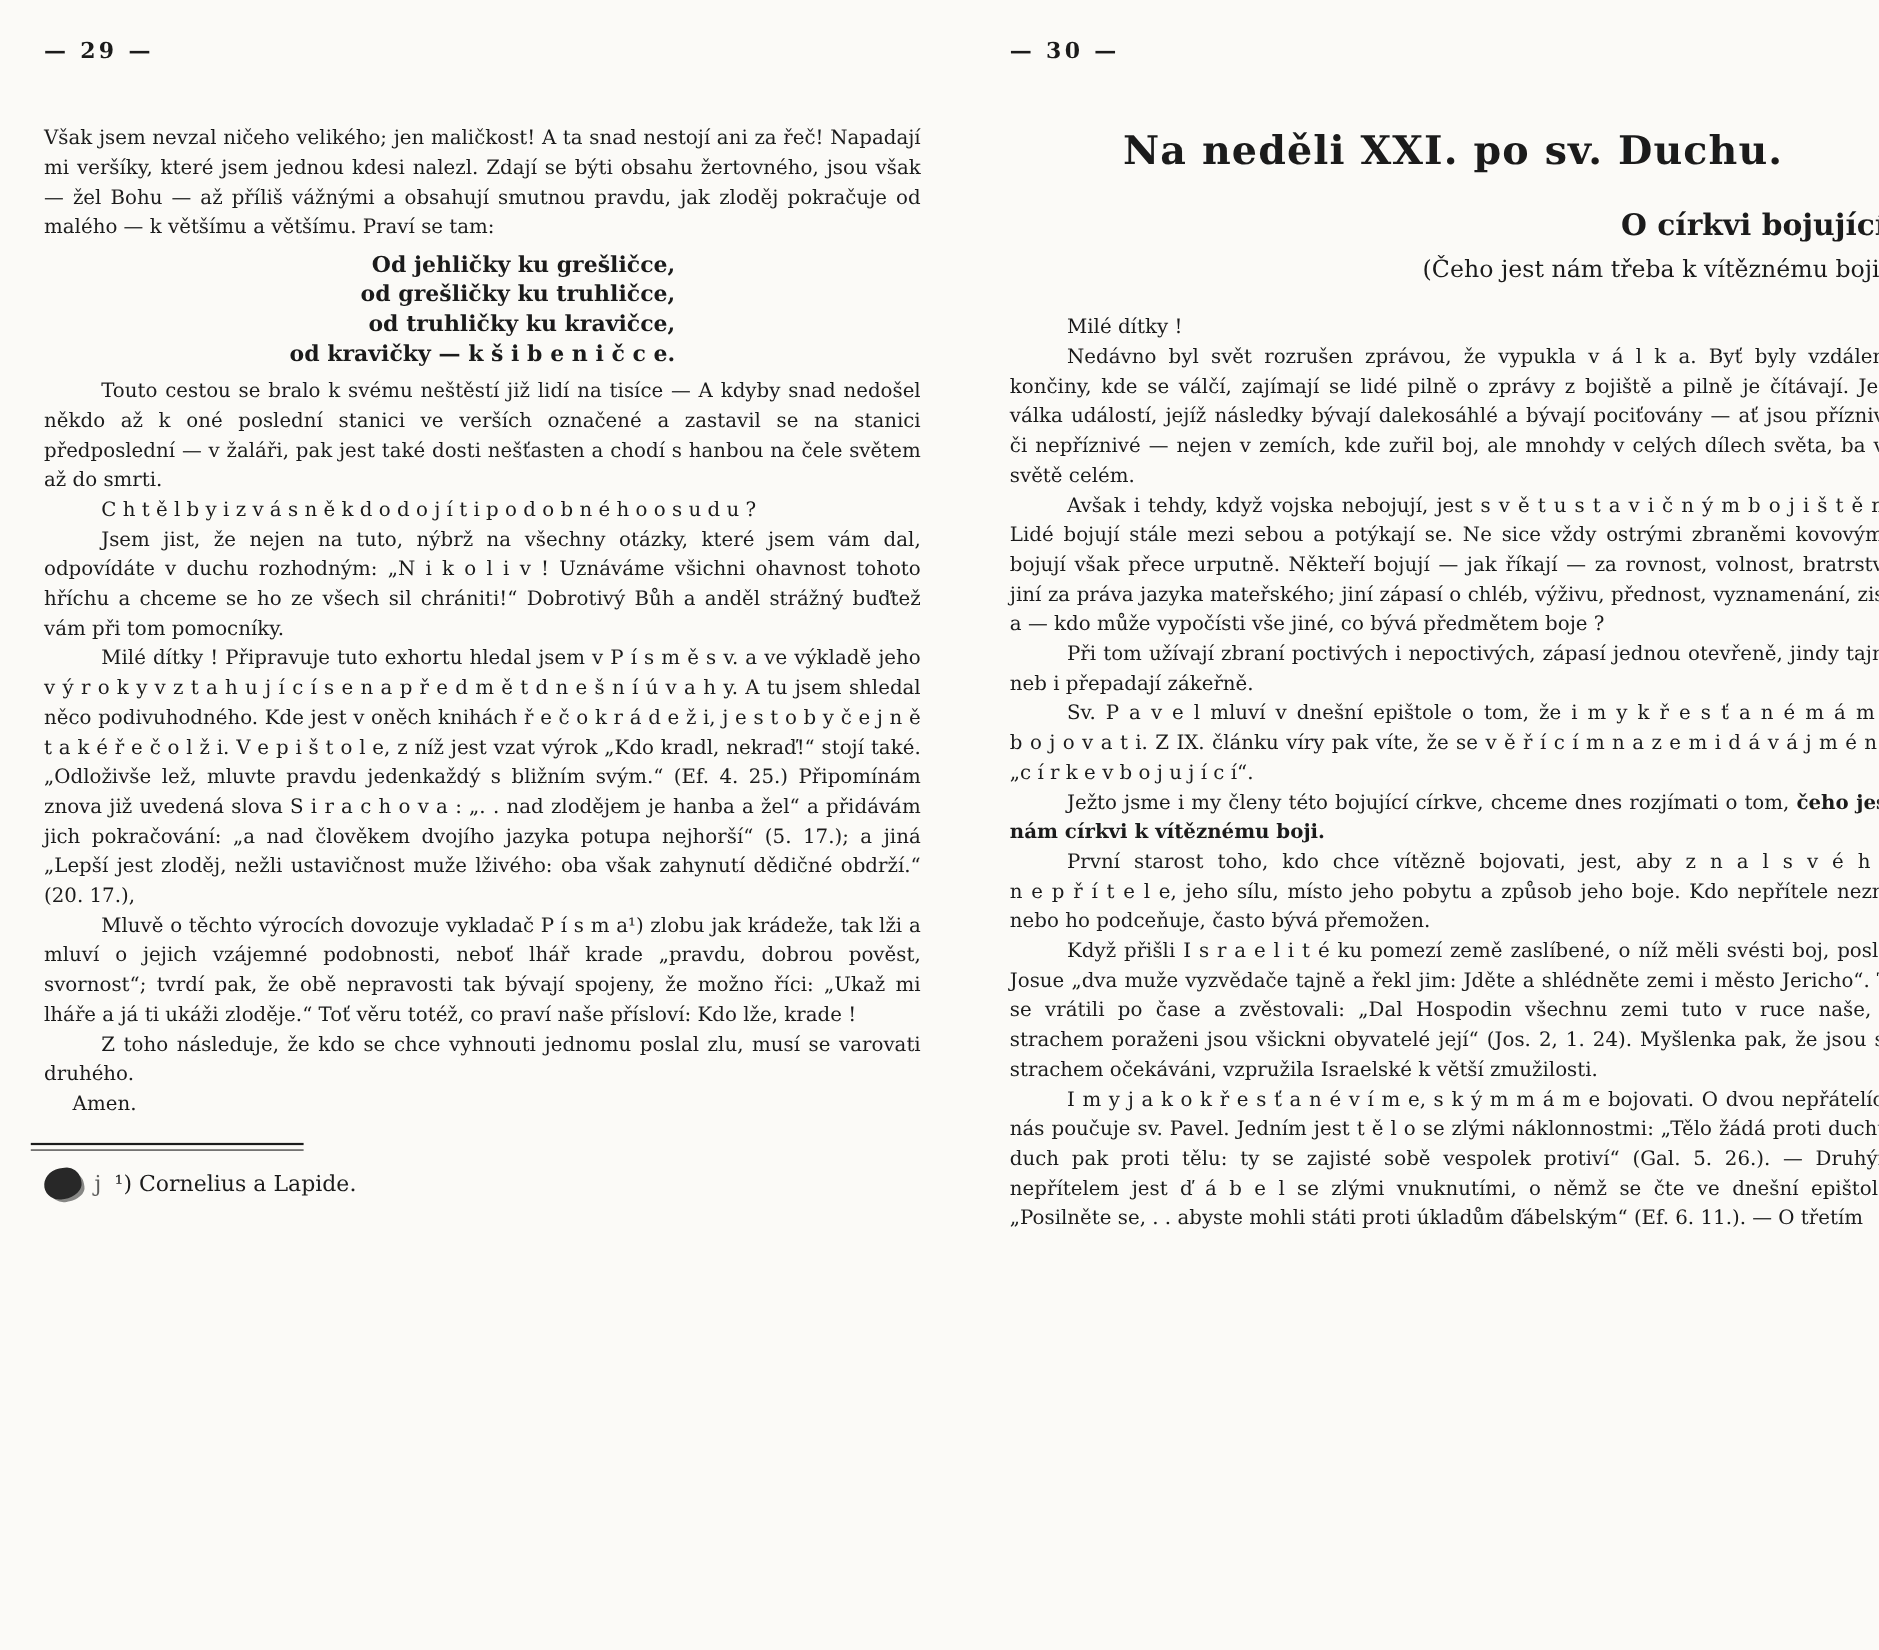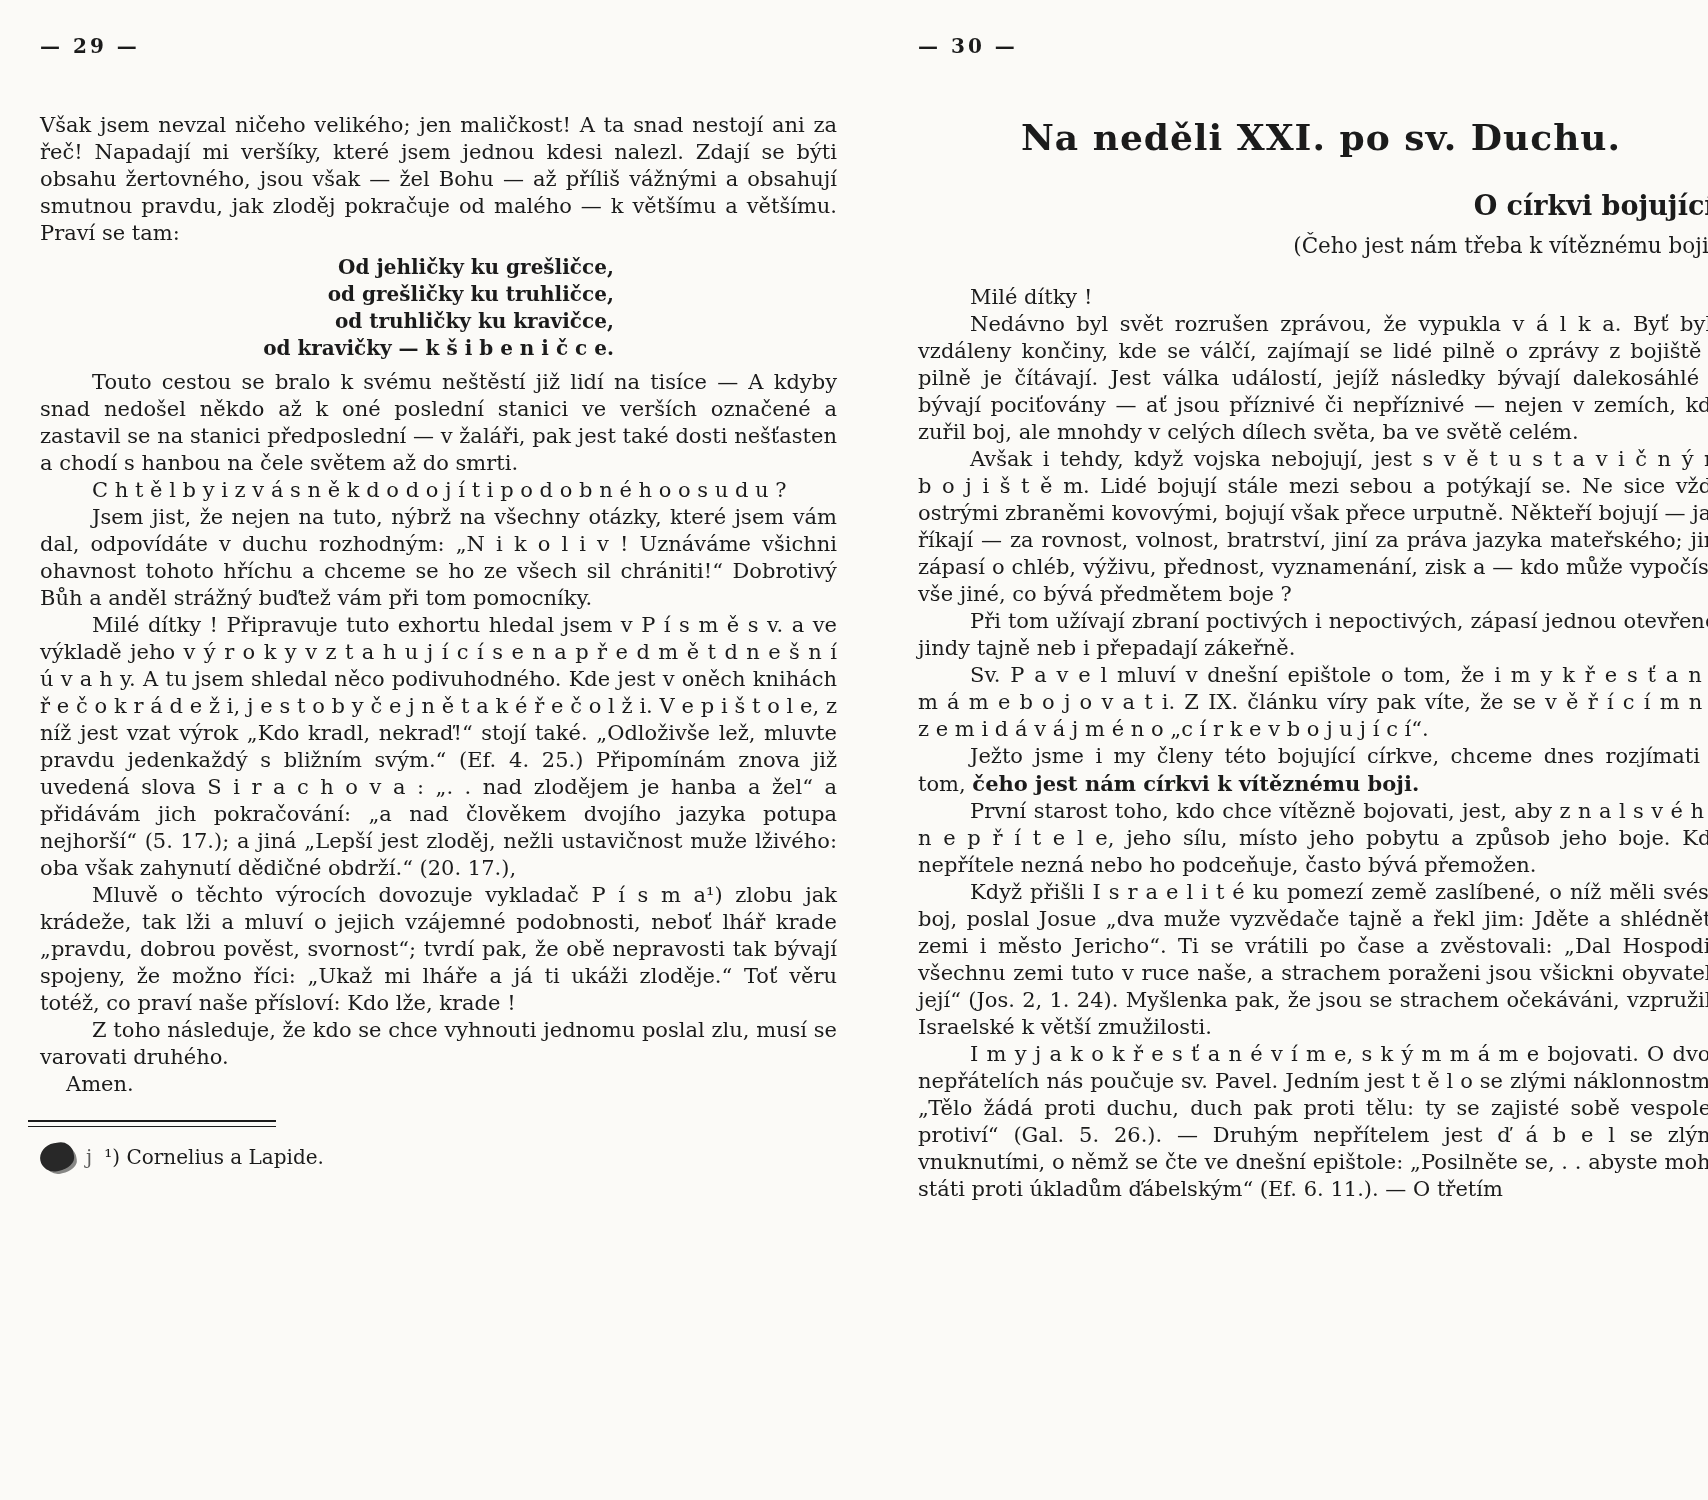--- a/index.html
+++ b/index.html
@@ -19,21 +19,21 @@
   .pagenum {
     text-align: left;
     font-weight: bold;
     font-size: 20px;
     letter-spacing: 3px;
     margin: 0 0 54px 0;
   }
   .page-right .pagenum { margin-bottom: 0; }
 
   .body {
-    font-size: 21px;
+    font-size: 18px;
     line-height: 27px;
     text-align: justify;
     text-indent: 52px;
     margin: 0;
   }
   .noindent { text-indent: 0; }
 
   .verse-wrap { text-align: center; margin: 7px 0 7px 0; }
   .verse {
     display: inline-block;

